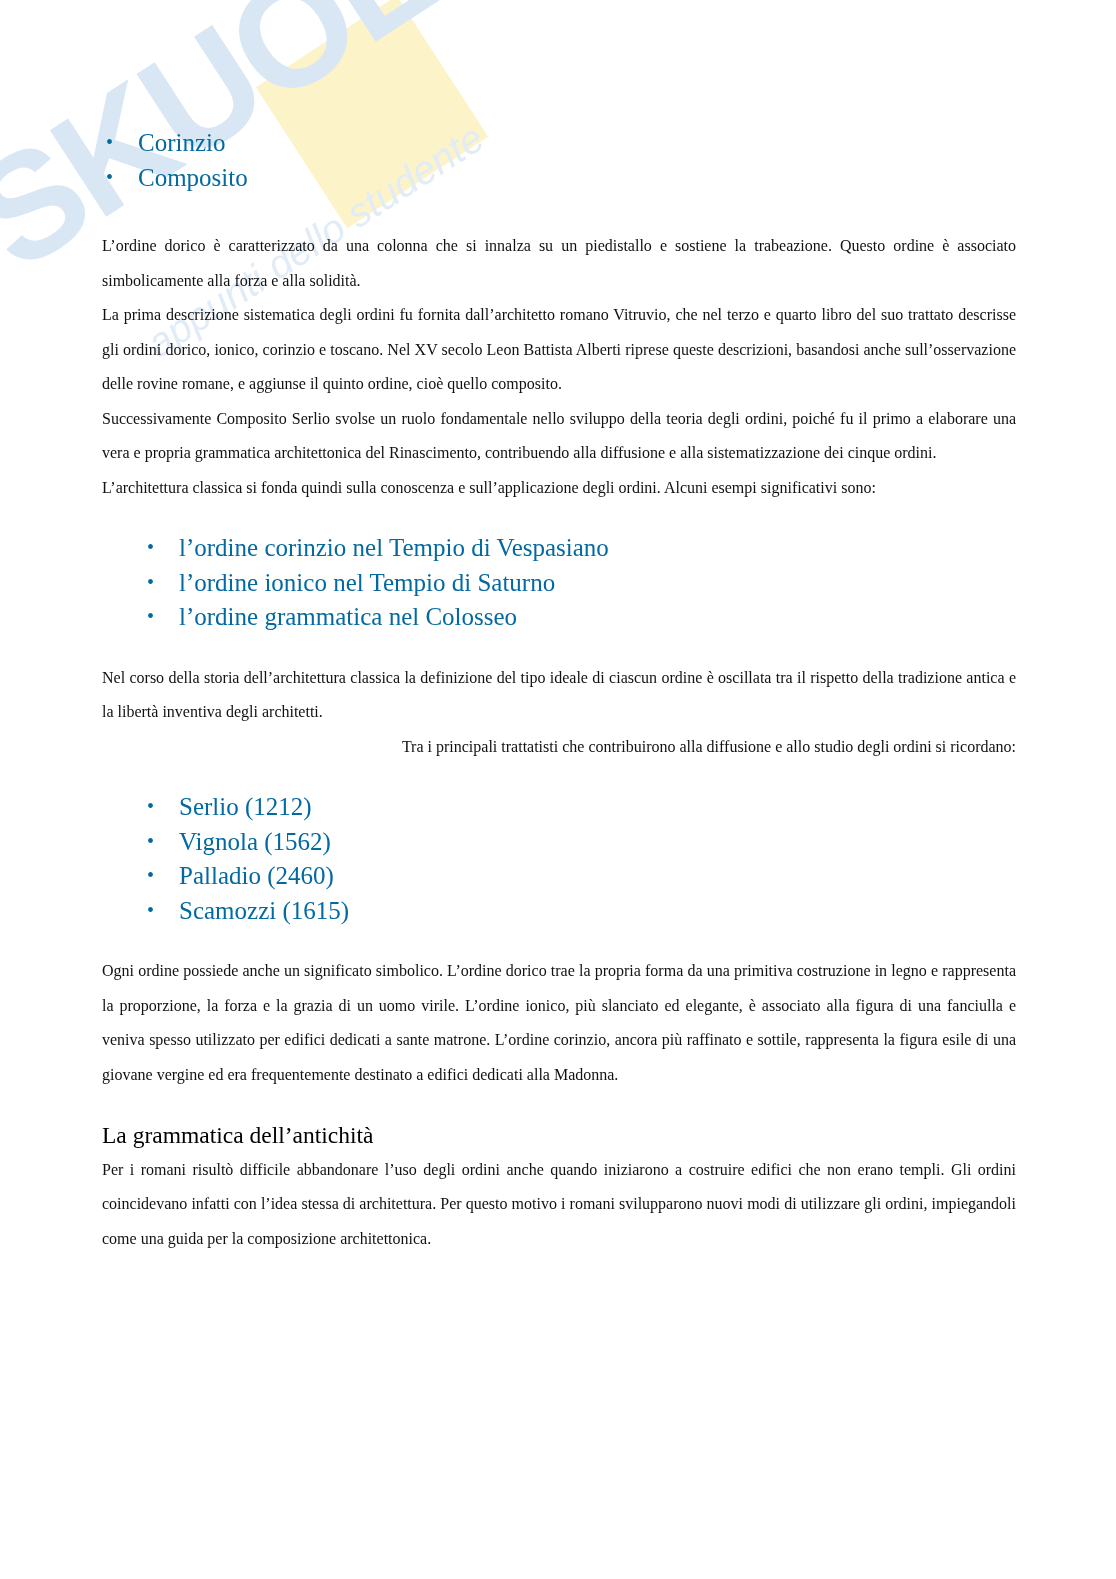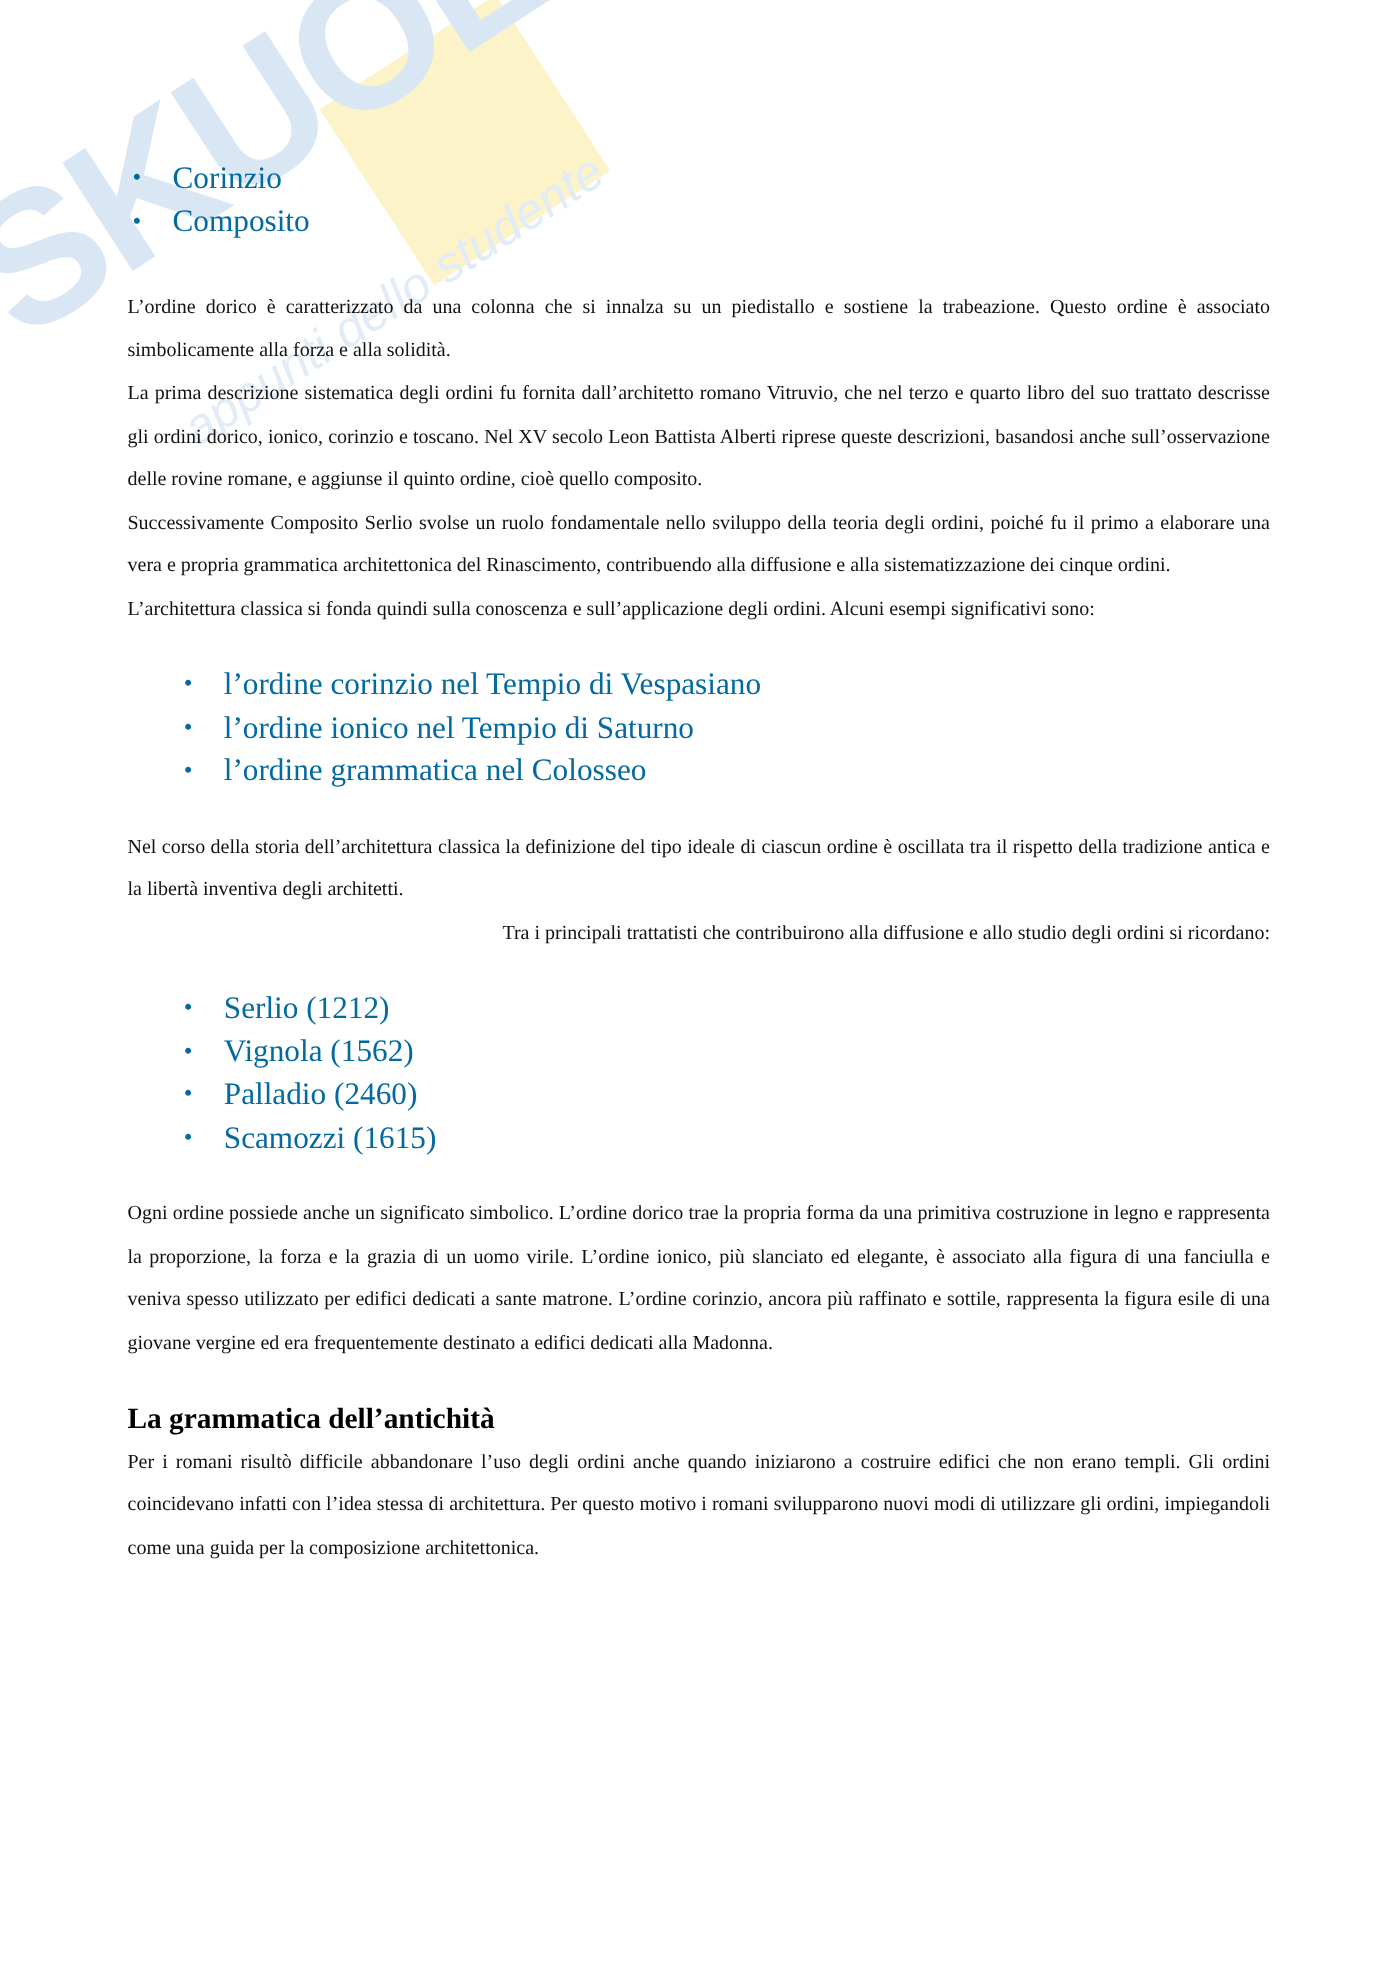--- a/index.html
+++ b/index.html
@@ -86,21 +86,21 @@
   }
 
   .para.nojust {
     text-align: right;
   }
 
   .heading {
     margin: 0;
     font-size: 23.5px;
     line-height: 34.5px;
-    font-weight: 700;
+    font-weight: 400;
     color: #000000;
   }
 
   .spacer-lg { height: 34px; }
   .spacer-md { height: 26px; }
 
   ul.bullets {
     list-style: none;
     margin: 0;
     padding: 0;

